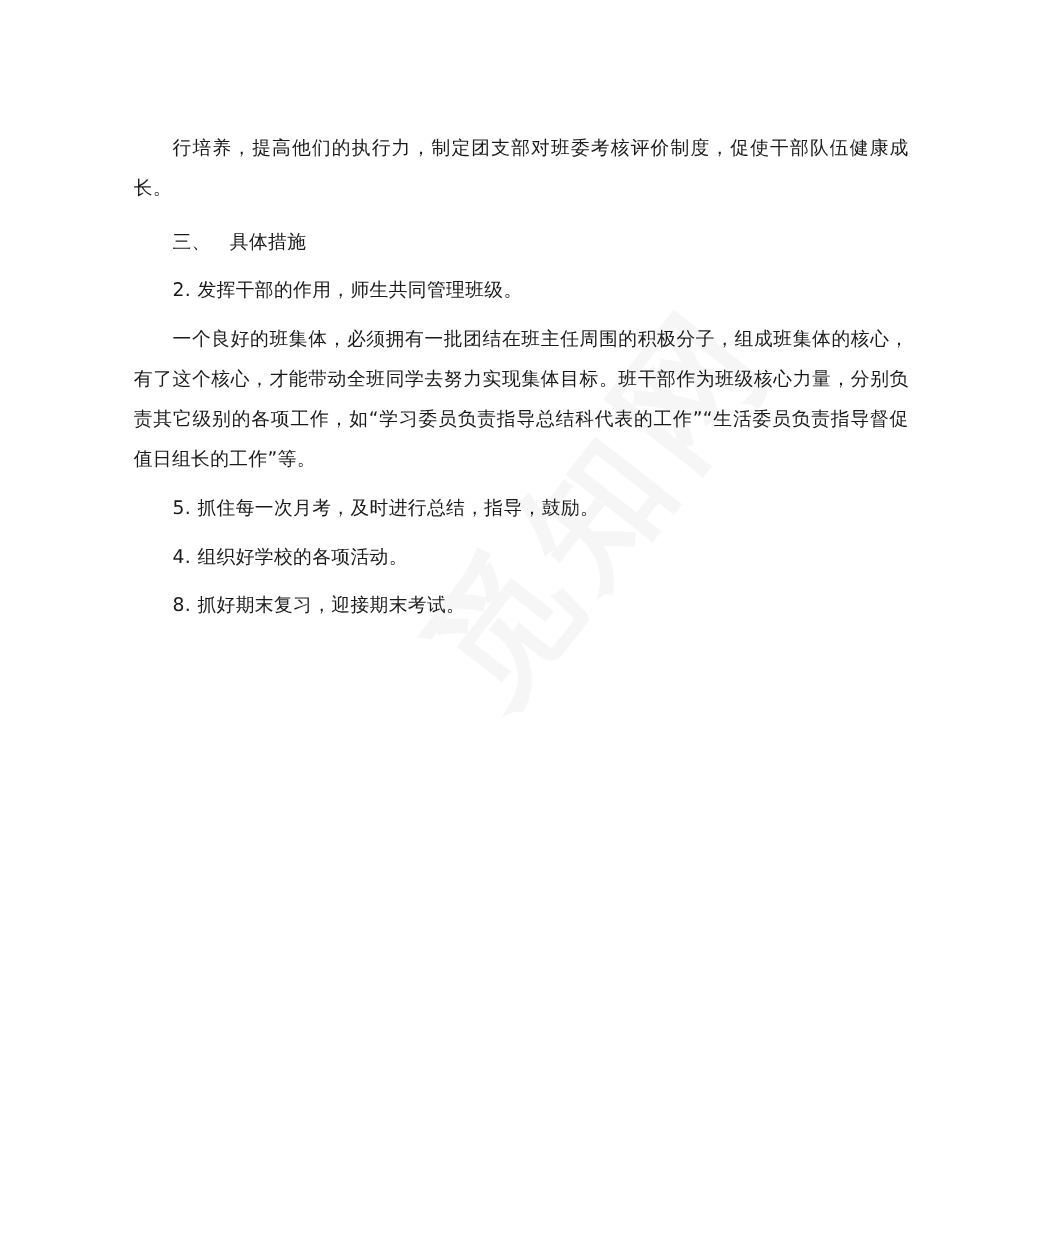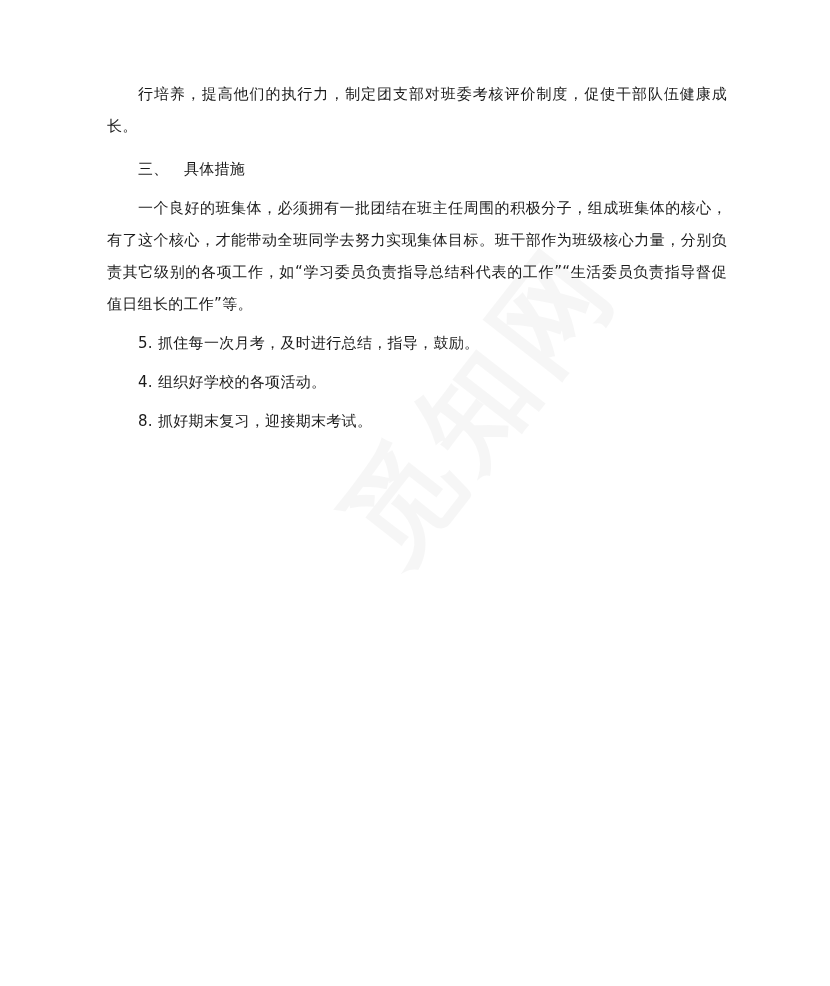--- a/index.html
+++ b/index.html
@@ -19,21 +19,21 @@
       position: absolute;
       left: 0;
       top: 0;
       width: 830px;
       height: 986px;
       background: #ffffff;
     }
     .content {
       position: absolute;
       left: 107px;
-      top: 78px;
+      top: 102px;
       width: 620px;
       font-size: 15px;
       line-height: 32px;
       letter-spacing: 0.3px;
     }
     .para {
       margin: 0 0 7px 0;
       text-indent: 31px;
       text-align: justify;
     }
@@ -65,18 +65,19 @@
   </style>
 </head>
 <body>
 
 <div class="page">
   <div class="watermark">觅知网</div>
 
   <div class="content">
     <p class="para cont">行培养，提高他们的执行力，制定团支部对班委考核评价制度，促使干部队伍健康成长。</p>
     <p class="heading">三、　具体措施</p>
+    <p class="item">2. 发挥干部的作用，师生共同管理班级。</p>
     <p class="para">一个良好的班集体，必须拥有一批团结在班主任周围的积极分子，组成班集体的核心，有了这个核心，才能带动全班同学去努力实现集体目标。班干部作为班级核心力量，分别负责其它级别的各项工作，如“学习委员负责指导总结科代表的工作”“生活委员负责指导督促值日组长的工作”等。</p>
     <p class="item">5. 抓住每一次月考，及时进行总结，指导，鼓励。</p>
     <p class="item">4. 组织好学校的各项活动。</p>
     <p class="item">8. 抓好期末复习，迎接期末考试。</p>
   </div>
 </div>
 
 </body></html>

